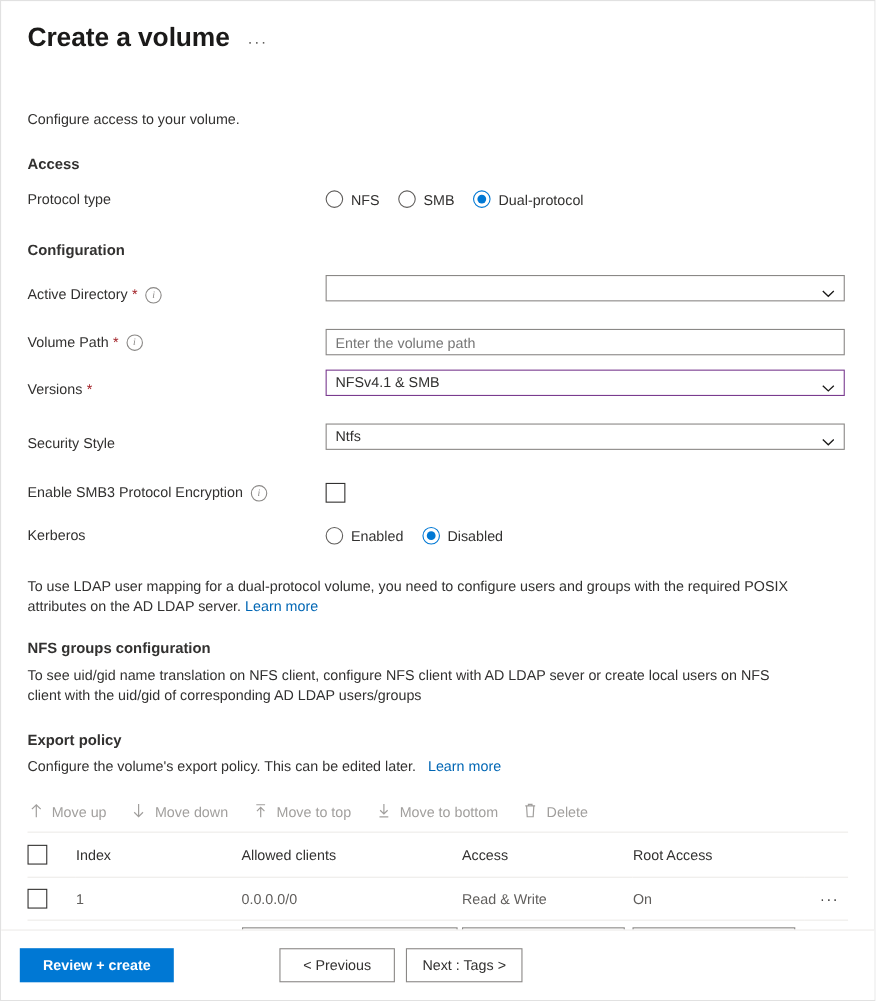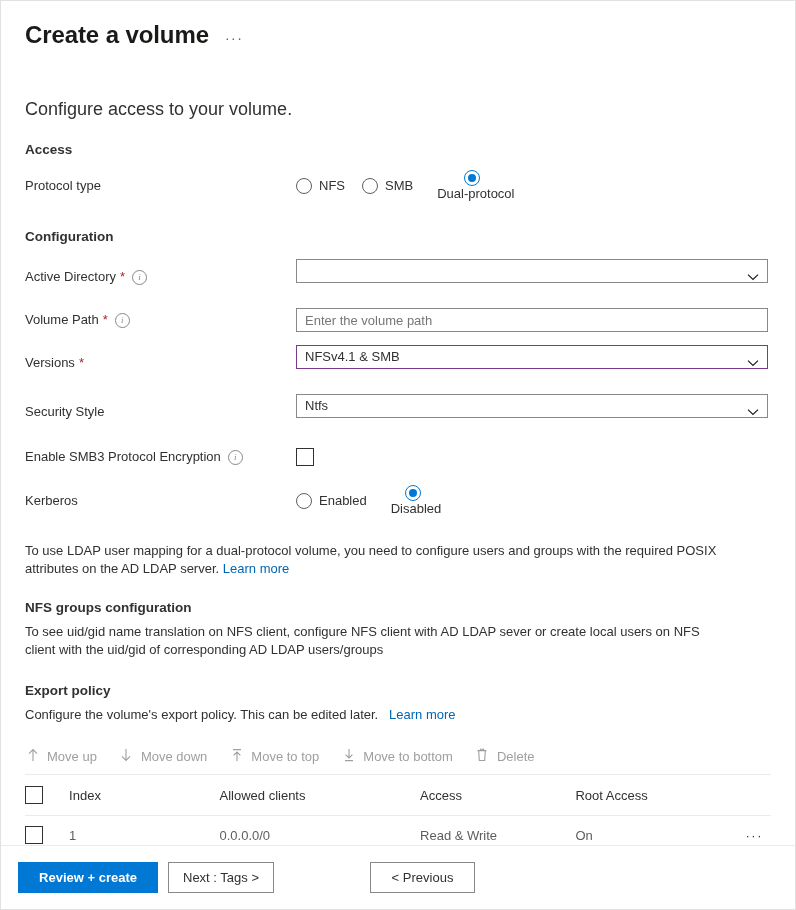--- a/index.html
+++ b/index.html
@@ -43,21 +43,21 @@
     position: relative;
     top: -4px;
     cursor: pointer;
   }
 
   
   .content {
     padding: 0 24px;
   }
   .intro {
-    font-size: 18px;
+    font-size: 13px;
     color: #323130;
     margin-top: 50px;
     line-height: 18px;
   }
   .section-head {
     font-size: 13.5px;
     font-weight: 600;
     color: #323130;
     margin-top: 24px;
     margin-bottom: 0;
@@ -148,21 +148,21 @@
   .radio-group {
     display: flex;
     align-items: center;
   }
   .radio-opt {
     display: flex;
     align-items: center;
     margin-right: 17px;
     cursor: pointer;
   }
-  .radio-opt:last-child { margin-right: 17px; flex-direction: column; }
+  .radio-opt:last-child { margin-right: 17px; }
   .radio-dot {
     width: 16px;
     height: 16px;
     box-sizing: border-box;
     border: 1px solid #605e5c;
     border-radius: 50%;
     background: #fff;
     position: relative;
     flex: 0 0 auto;
   }
@@ -583,17 +583,17 @@
           </td>
           <td class="col-more"></td>
         </tr>
       </tbody>
     </table>
 
   </div>
 
   <div class="footer">
     <button class="btn-primary">Review + create</button>
+    <button class="btn-sec first">&lt; Previous</button>
     <button class="btn-sec">Next : Tags &gt;</button>
-    <button class="btn-sec first">&lt; Previous</button>
   </div>
 
 </div>
 
 </body></html>

